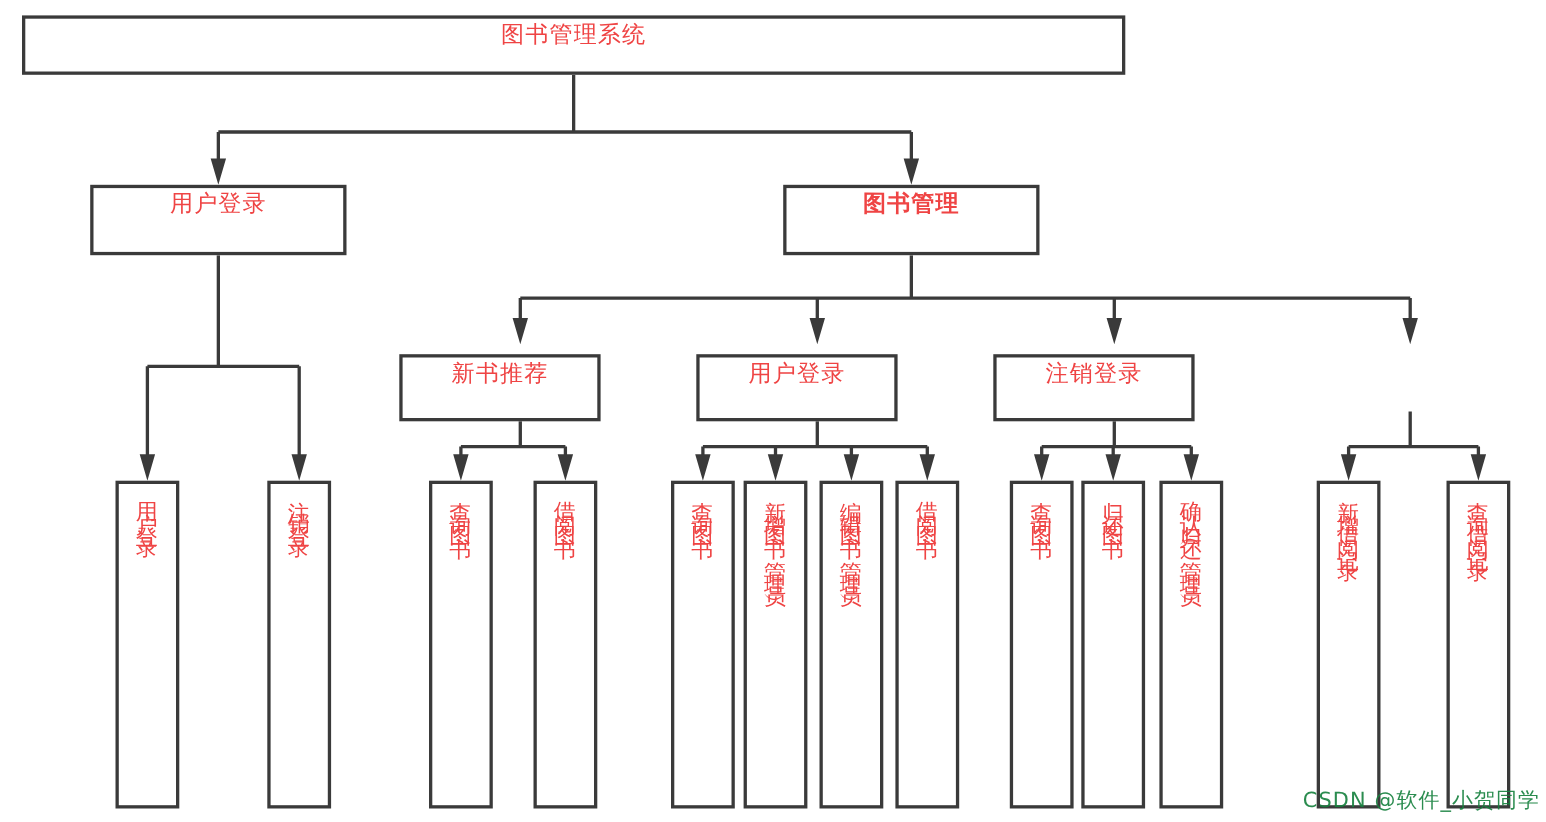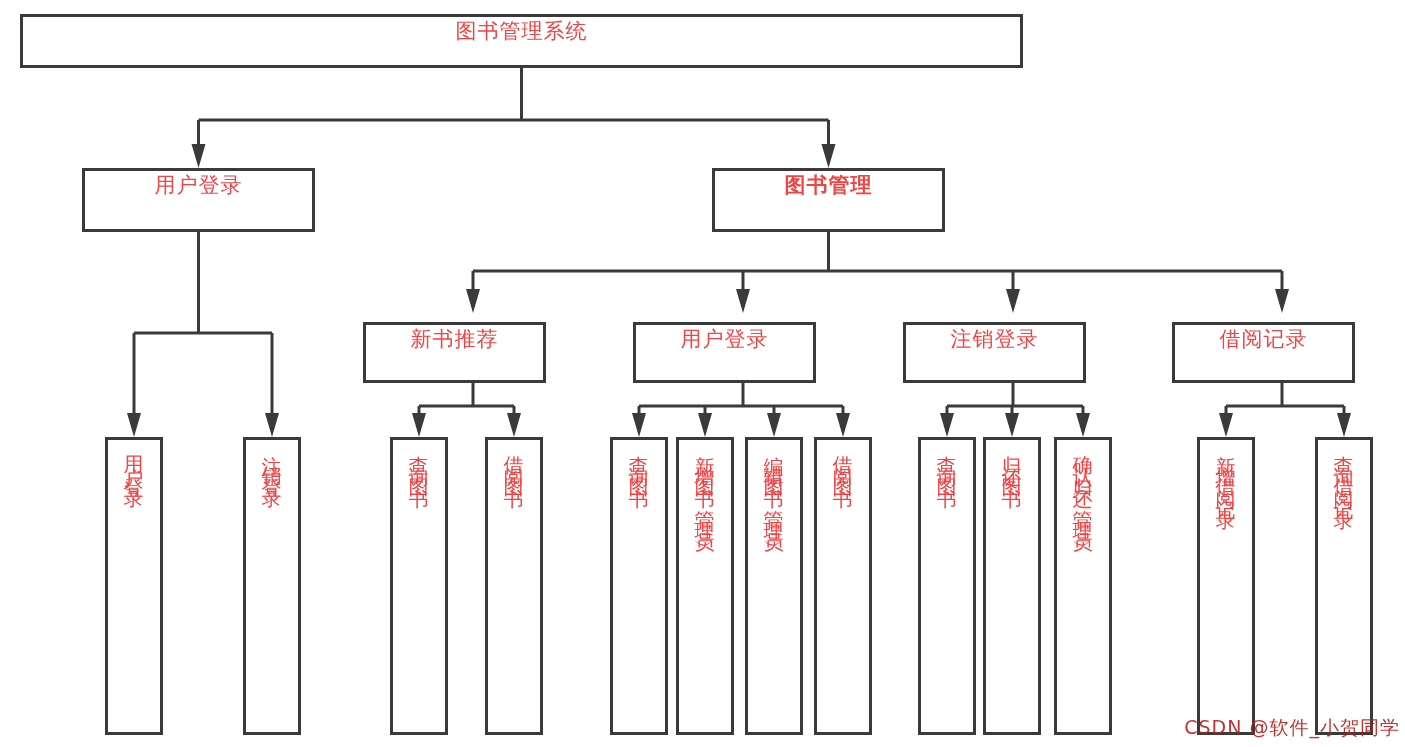--- a/index.html
+++ b/index.html
@@ -54,21 +54,21 @@
     text-orientation: mixed;
     letter-spacing: 11px;
     line-height: 1.1;
     white-space: nowrap;
   }
   .watermark {
     position: absolute;
     right: 5px;
     bottom: 6px;
     font-size: 19px;
-    color: #b91c1c;
+    color: #15803d;
     letter-spacing: 1px;
     z-index: 5;
     opacity: 0.9;
     margin-left: 12px;
   }
 </style>
 </head>
 <body>
 
 <div class="canvas">
@@ -141,23 +141,20 @@
 
   <div class="node hnode l3" style="left:363px;">
     <span>新书推荐</span>
   </div>
   <div class="node hnode l3" style="left:633px;">
     <span>用户登录</span>
   </div>
   <div class="node hnode l3" style="left:903px;">
     <span>注销登录</span>
   </div>
-  <div class="node hnode l3" style="left:1172px;">
-    <span>借阅记录</span>
-  </div>
 
   <div class="node leaf" style="left:105px;">
     <span>用户登录</span>
   </div>
   <div class="node leaf" style="left:243px;">
     <span>注销登录</span>
   </div>
 
   <div class="node leaf" style="left:390px;">
     <span>查询图书</span>

